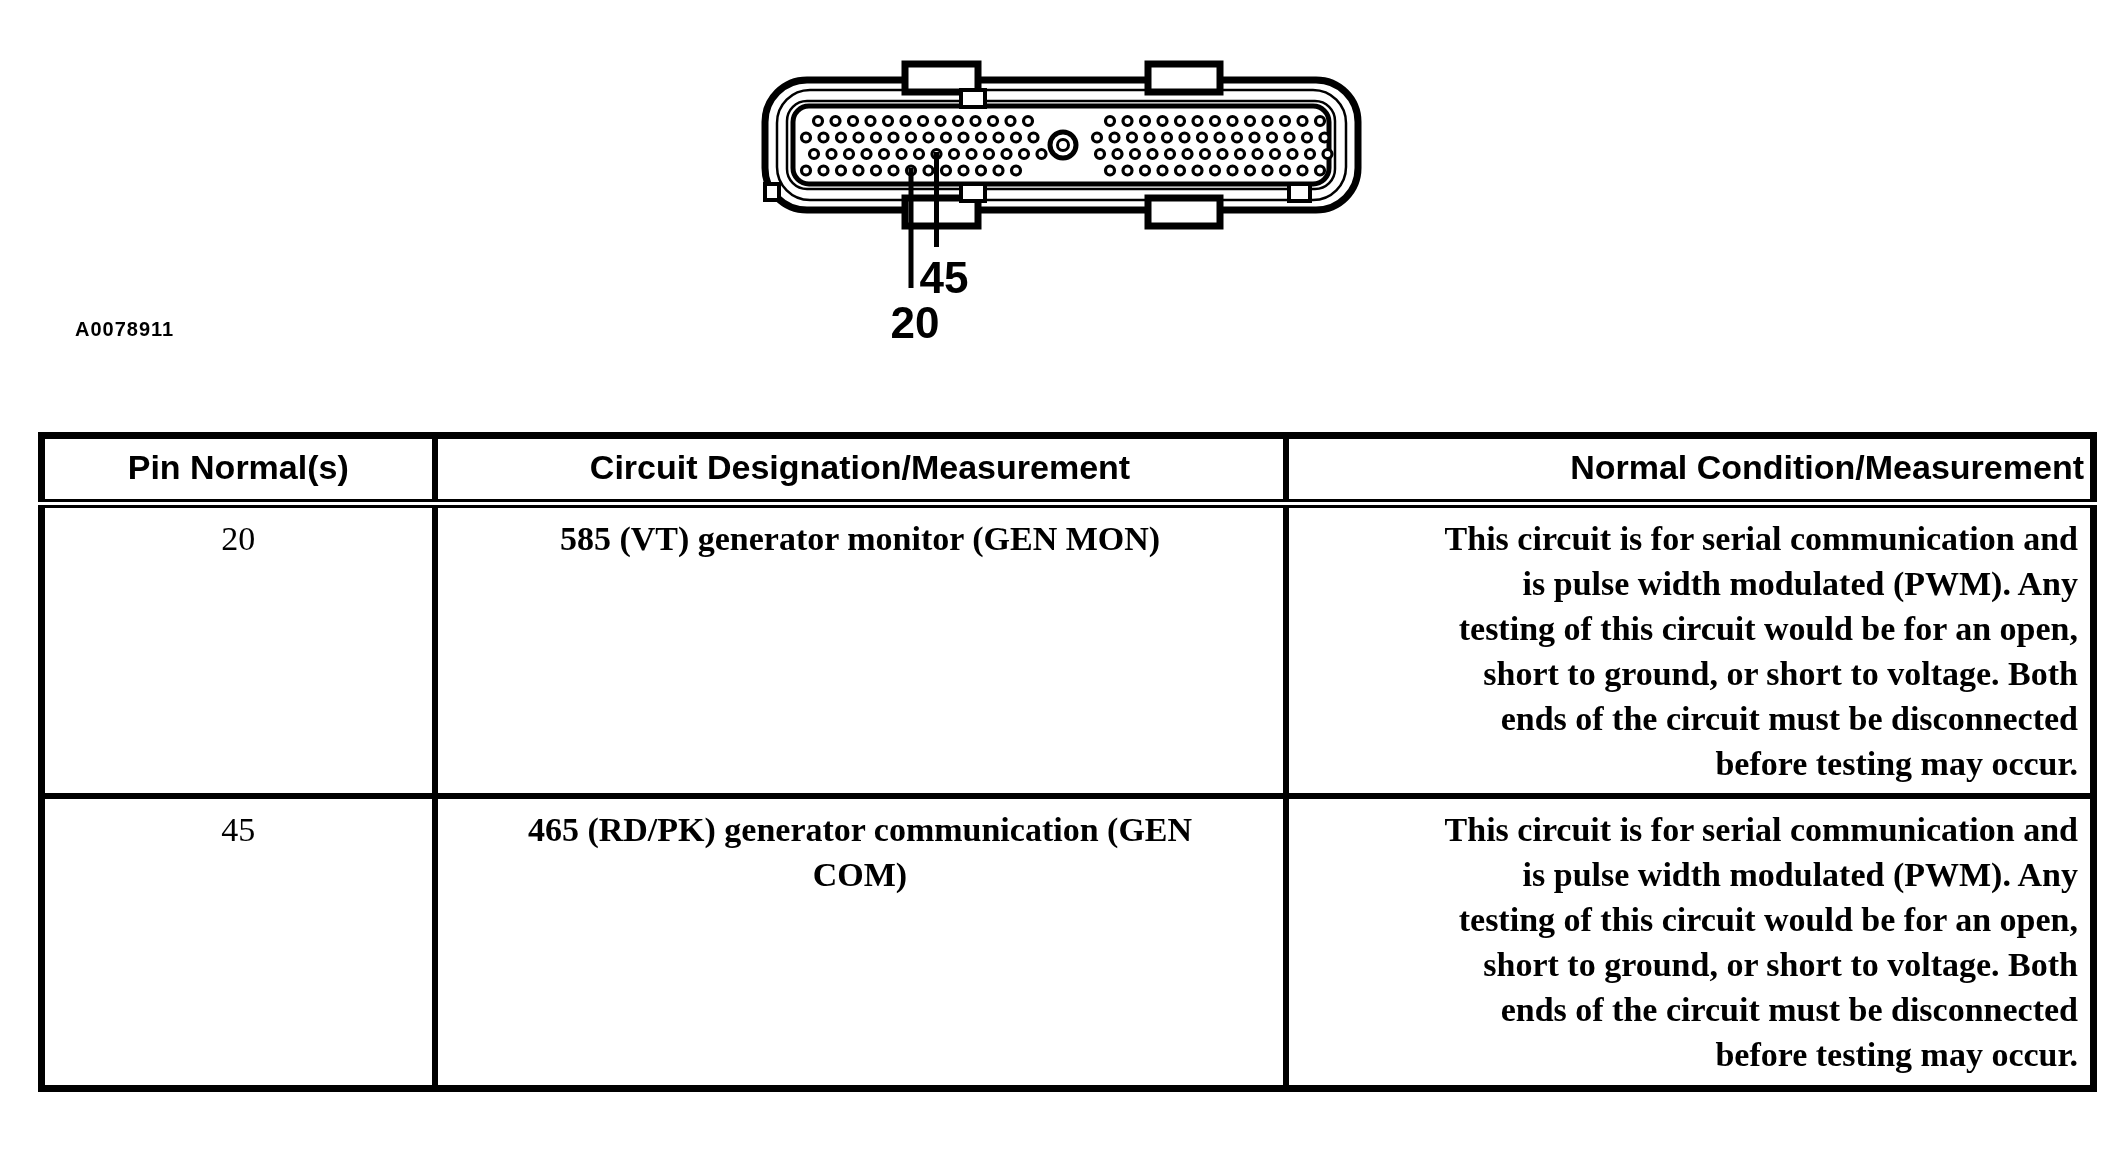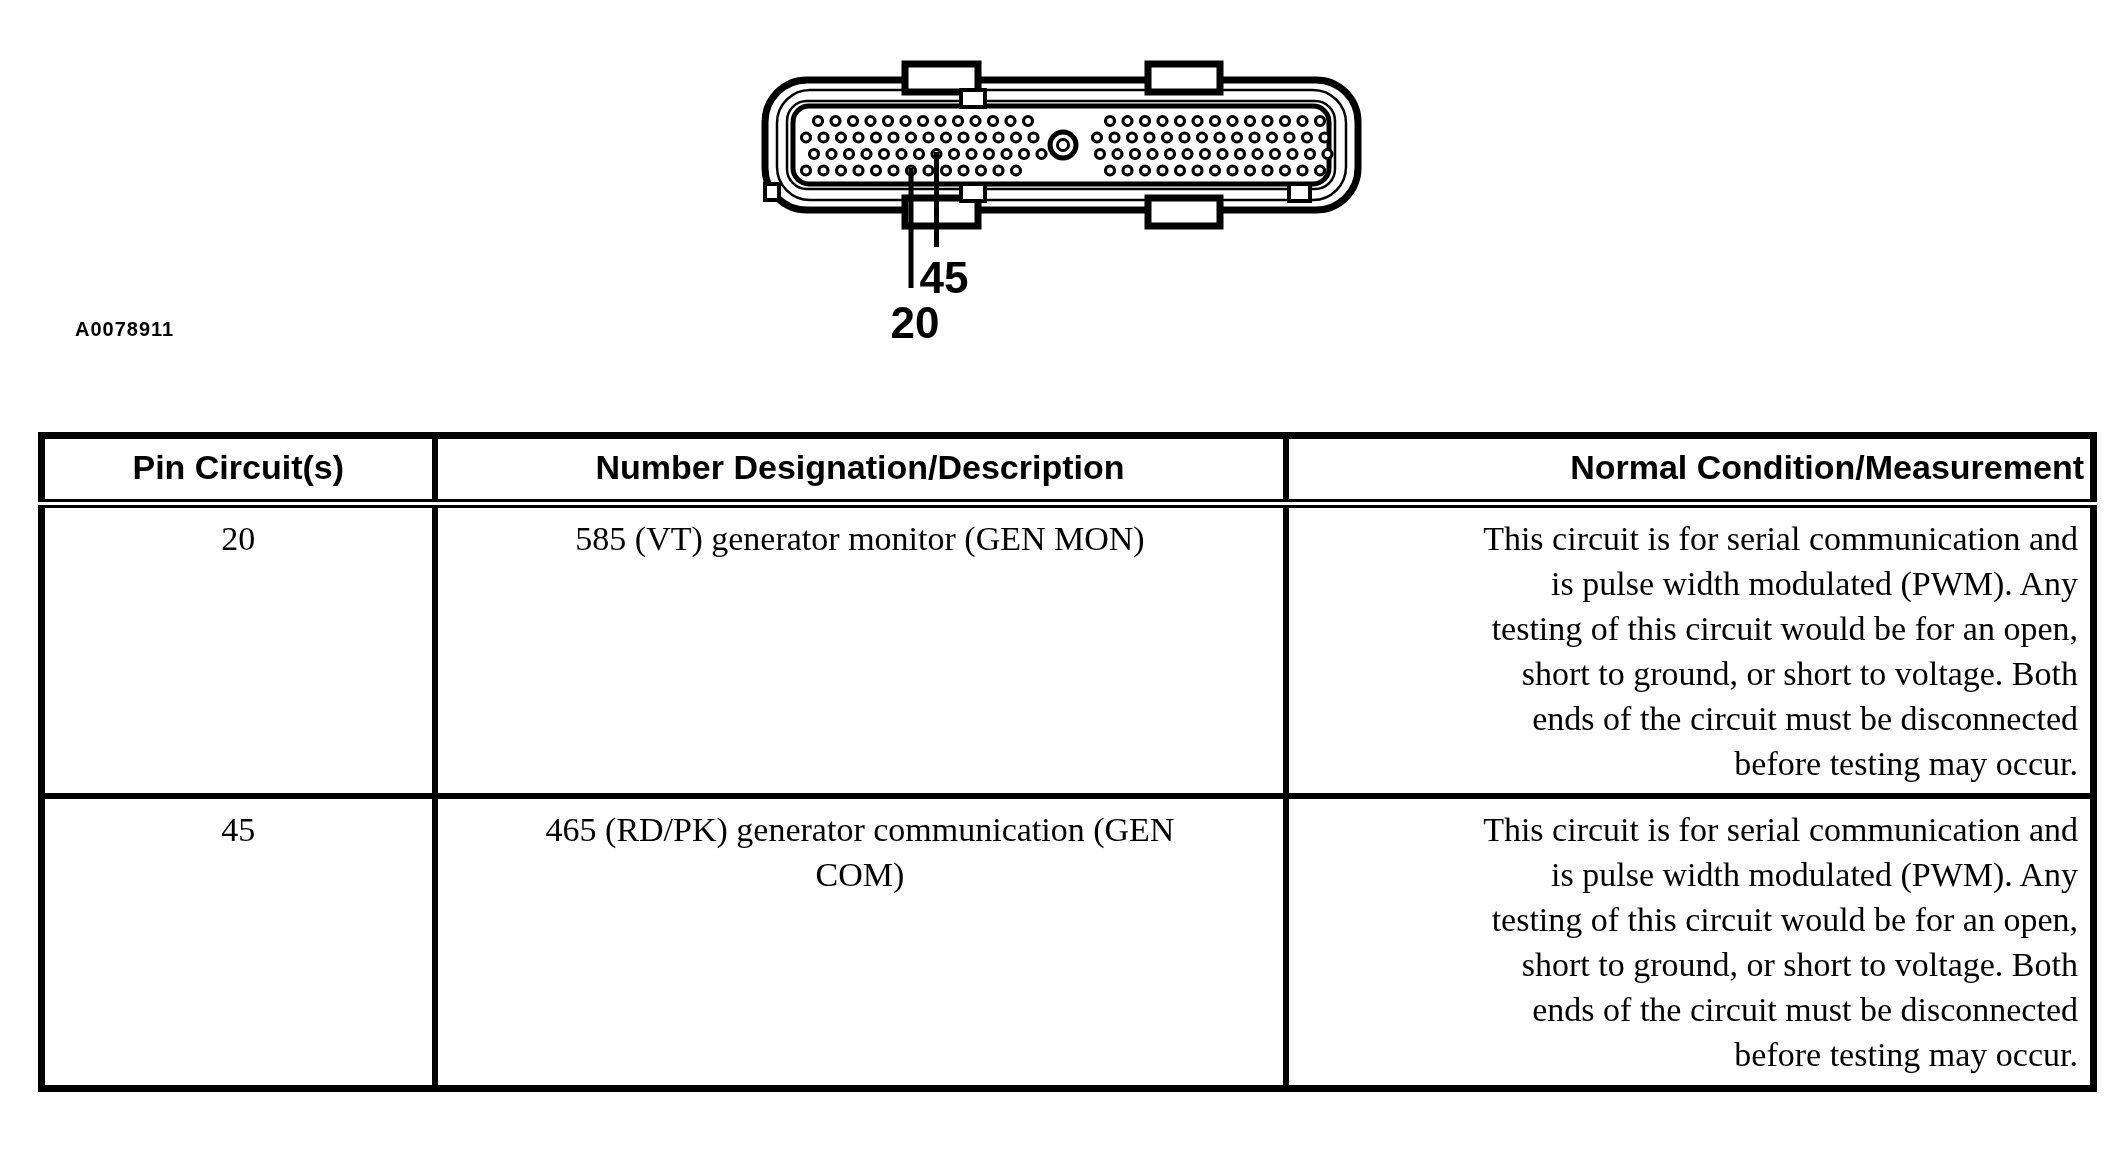--- a/index.html
+++ b/index.html
@@ -22,21 +22,21 @@
                   border-collapse:collapse;table-layout:fixed;
                   border:7px solid #000;}
   .pin-table th,.pin-table td{border:6px solid #000;vertical-align:top;}
   .pin-table th{font-family:"Liberation Sans", sans-serif;font-weight:bold;
                 font-size:34px;padding:9px 6px 12px 6px;
                 border-bottom:9px double #000;text-align:center;}
   .pin-table th.left{text-align:right;padding-left:18px;}
   .pin-table td{font-size:34px;line-height:45px;padding-top:8px;}
   td.center{text-align:center;}
   td.para{text-align:right;padding-left:18px;padding-right:12px;}
-  .pre{white-space:pre-line;}
+  .pre{white-space:pre-line;font-weight:bold;}
   tr.r1 td{height:276px;}
   tr.r2 td{height:277px;}
 </style>
 </head>
 <body>
 
 <div class="page">
 
   <div>
     <svg class="figure-svg" viewBox="740 30 680 320" xmlns="http://www.w3.org/2000/svg">
@@ -180,22 +180,22 @@
   </div>
 
   <table class="pin-table">
     <colgroup>
       <col style="width:393px">
         <col style="width:851px">
         <col style="width:808px">
     </colgroup>
     <thead>
       <tr>
-        <th>Pin Circuit(s)</th>
-        <th>Number Designation/Description</th>
+        <th>Pin Normal(s)</th>
+        <th>Circuit Designation/Measurement</th>
         <th class="left">Normal Condition/Measurement</th>
       </tr>
     </thead>
     <tbody>
       <tr class="r1">
         <td class="center">20</td>
         <td class="center pre">585 (VT) generator monitor (GEN MON)</td>
         <td class="para pre">This circuit is for serial communication and
 is pulse width modulated (PWM). Any
 testing of this circuit would be for an open,

